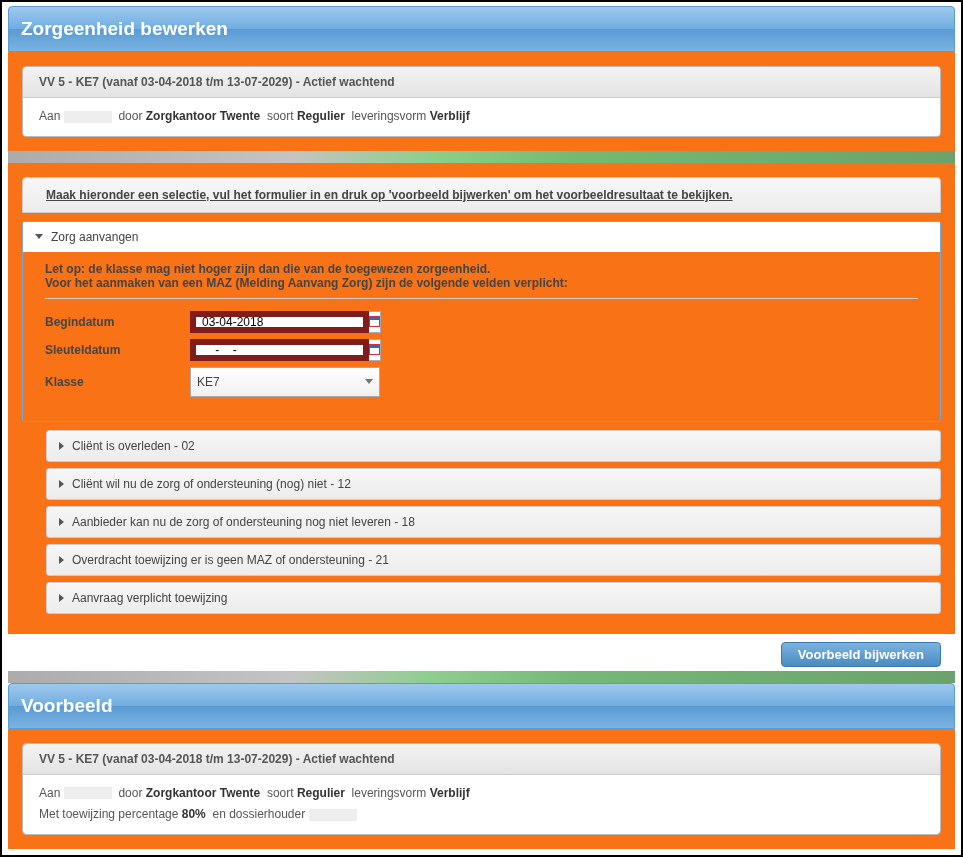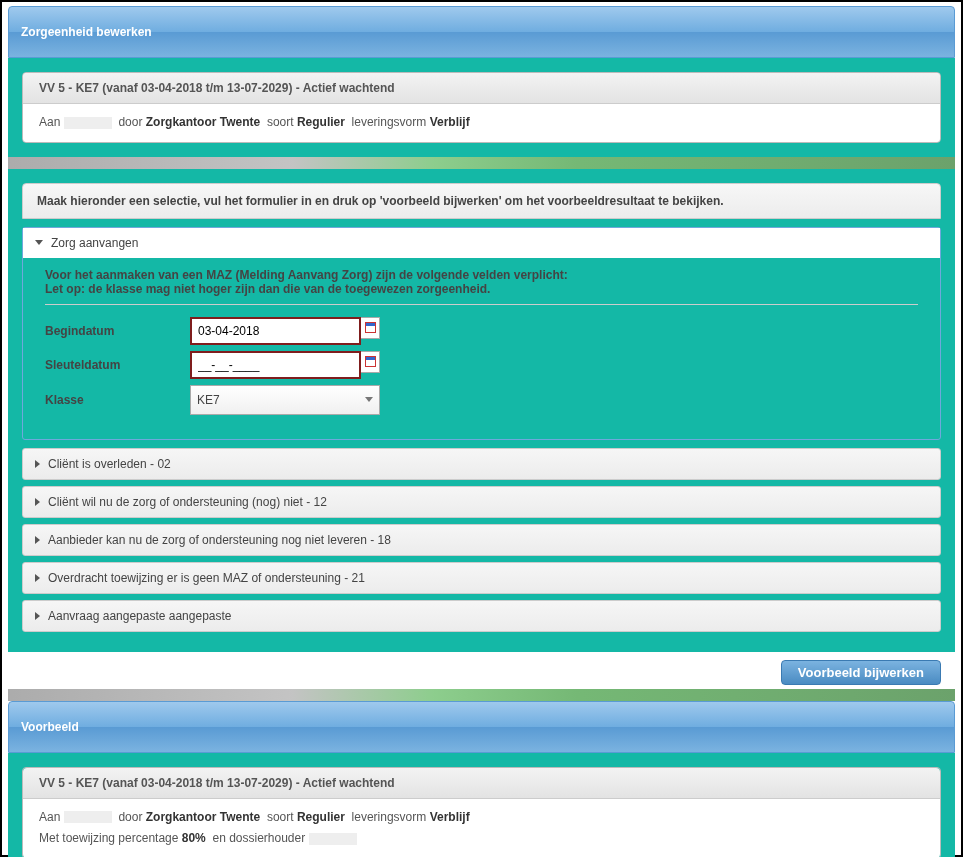--- a/index.html
+++ b/index.html
@@ -13,27 +13,27 @@
   .outer {
     border: 2px solid #000;
     width: 963px;
     height: 857px;
     padding: 4px 6px 6px 6px;
   }
   .panel-header {
     background: linear-gradient(to bottom, #9fc9ed 0%, #6fade0 50%, #5a9bd4 51%, #7bb3e0 100%);
     color: #fff;
     font-weight: bold;
-    font-size: 12px;
-    padding: 18px 12px;
+    font-size: 19px;
+    padding: 11px 12px;
     border-radius: 4px 4px 0 0;
     border: 1px solid #5a9bd4;
   }
   .panel-body {
-    background: #14b8a6;
+    background: #f97316;
     padding: 14px;
   }
   .info-box {
     border: 1px solid #bbb;
     border-radius: 4px;
     background: linear-gradient(to bottom, #f7f7f7, #e8e8e8);
     margin-bottom: 0;
   }
   .info-box-head {
     padding: 8px 16px;
@@ -61,24 +61,25 @@
   .strip {
     height: 12px;
     background: linear-gradient(to right, #888 0%, #aaa 30%, #5cb85c 45%, #3a9a3a 60%, #2c7a2c 100%);
     opacity: 0.7;
     margin: 0;
   }
   .instr {
     border: 1px solid #ccc;
     border-radius: 4px 4px 0 0;
     background: linear-gradient(to bottom, #f7f7f7, #ececec);
-    padding: 10px 14px;
+    padding: 10px 23px;
     color: #444;
     font-weight: bold;
     margin-bottom: 8px;
+    text-decoration: underline;
   }
   .accordion {
     border: 1px solid #6fa8dc;
     border-radius: 3px;
     margin-bottom: 8px;
   }
   .accordion.open .acc-head {
     background: #fff;
   }
   .acc-head {
@@ -105,40 +106,41 @@
   }
   .acc-body {
     padding: 10px 22px 18px 22px;
     color: #444;
   }
   .acc-collapsed {
     border: 1px solid #ccc;
     border-radius: 3px;
     background: linear-gradient(to bottom, #f6f6f6, #ececec);
     margin-bottom: 6px;
+    margin-left: 24px;
   }
   .acc-collapsed .acc-head { padding: 8px 12px; }
   .form-row {
     display: flex;
     align-items: center;
     margin-bottom: 6px;
   }
   .form-row label {
     width: 145px;
     font-weight: bold;
     color: #444;
   }
   .form-row .input-wrap {
     width: 190px;
     display: flex;
   }
   .form-row input[type=text] {
     flex: 1;
-    border: 2px solid #7f1d1d;
-    padding: 12px 6px;
+    border: 6px solid #7f1d1d;
+    padding: 0 6px;
     font-size: 12px;
     height: 22px;
   }
   .cal-btn {
     width: 22px;
     height: 22px;
     border: 1px solid #aaa;
     border-left: none;
     background: #fff;
     display: flex;
@@ -224,22 +226,22 @@
 
   <div class="panel-body">
     <div class="instr">Maak hieronder een selectie, vul het formulier in en druk op 'voorbeeld bijwerken' om het voorbeeldresultaat te bekijken.</div>
 
     <div class="accordion open">
       <div class="acc-head">
         <span class="tri down"></span>
         <span>Zorg aanvangen</span>
       </div>
       <div class="acc-body">
+        <div style="font-weight:bold">Let op: de klasse mag niet hoger zijn dan die van de toegewezen zorgeenheid.</div>
         <div style="font-weight:bold">Voor het aanmaken van een MAZ (Melding Aanvang Zorg) zijn de volgende velden verplicht:</div>
-        <div style="font-weight:bold">Let op: de klasse mag niet hoger zijn dan die van de toegewezen zorgeenheid.</div>
         <hr class="sep">
 
         <div class="form-row">
           <label>Begindatum</label>
           <div class="input-wrap">
             <input type="text" value="03-04-2018" style="">
             <div class="cal-btn">
               <span class="cal-icon"></span>
             </div>
           </div>
@@ -286,21 +288,21 @@
     </div>
     <div class="acc-collapsed">
       <div class="acc-head">
         <span class="tri right"></span>
         <span>Overdracht toewijzing er is geen MAZ of ondersteuning - 21</span>
       </div>
     </div>
     <div class="acc-collapsed">
       <div class="acc-head">
         <span class="tri right"></span>
-        <span>Aanvraag aangepaste aangepaste</span>
+        <span>Aanvraag verplicht toewijzing</span>
       </div>
     </div>
   </div>
   <div class="btn-row">
     <button class="btn-primary">Voorbeeld bijwerken</button>
   </div>
 
   <div class="strip"></div>
 
   <div class="panel-header">

